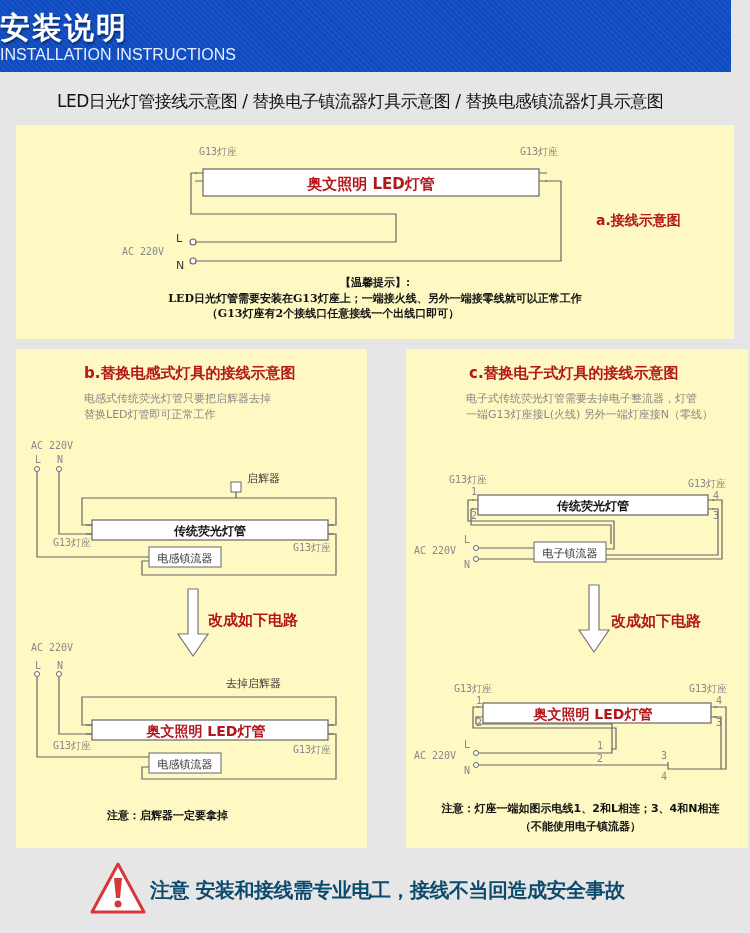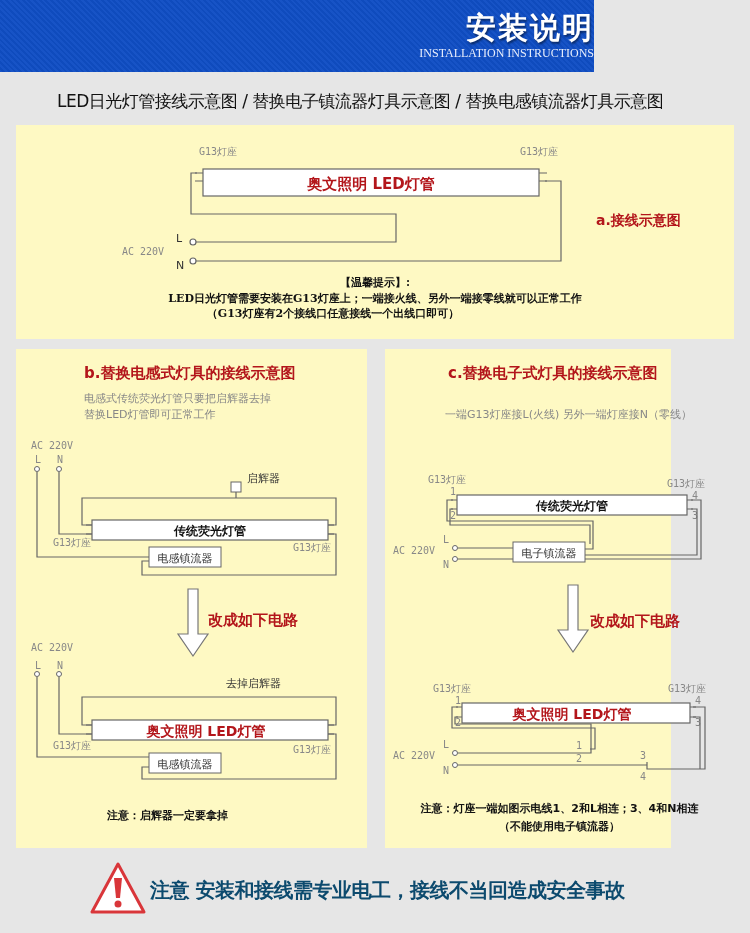--- a/index.html
+++ b/index.html
@@ -3,43 +3,43 @@
 <meta charset="utf-8">
 <style>
   * { box-sizing: border-box; margin: 0; padding: 0; }
   html, body { width: 750px; height: 933px; overflow: hidden; }
   body {
     background: #e6e6e6;
     font-family: "DejaVu Sans", "Liberation Sans", sans-serif;
     position: relative;
   }
   .header {
-    position: absolute; left: 0; top: 0; width: 594px; height: 72px;
+    position: absolute; left: 0; top: 0; width: 731px; height: 72px;
     background: repeating-linear-gradient(45deg, #1753c6 0 2px, #0f4bbd 2px 4px);
-    text-align: right; color: #fff;
+    text-align: left; color: #fff;
   }
   .header .title {
     position: absolute; left: 0; right: 0; top: 8px;
     font-size: 30px; font-weight: bold; letter-spacing: 2px;
     text-shadow: 1px 2px 2px rgba(0,0,0,0.45);
     font-family: "DejaVu Sans", sans-serif;
   }
   .header .subtitle {
     position: absolute; left: 0; right: 0; top: 46px;
-    font-size: 12px; color: #e8eefc; font-family: Liberation Serif, serif;
+    font-size: 16px; color: #e8eefc; font-family: Liberation Sans, sans-serif;
   }
   .section-heading {
     position: absolute; left: 57px; top: 90px;
     font-size: 17px; color: #111; white-space: nowrap;
     font-family: "DejaVu Sans", sans-serif; letter-spacing: -0.5px;
   }
   .panel { position: absolute; background: #fef9c3; }
   .panel-a { left: 16px; top: 125px; width: 718px; height: 214px; }
   .panel-b { left: 16px; top: 349px; width: 351px; height: 499px; }
-  .panel-c { left: 385px; top: 349px; width: 286px; height: 499px; }
+  .panel-c { left: 406px; top: 349px; width: 342px; height: 499px; }
   svg { position: absolute; left: 0; top: 0; overflow: visible; }
   .wire { stroke: #666; stroke-width: 1.2; fill: none; }
   .tube { stroke: #666; stroke-width: 1.2; fill: #fff; }
   .lbl { fill: #888; font-family: "DejaVu Sans Mono", monospace; font-size: 10px; }
   .lbl2 { fill: #333; font-family: "DejaVu Sans", sans-serif; font-size: 11px; }
   .t-red-b { fill: #b3161b; font-weight: bold; font-family: "DejaVu Sans", sans-serif; }
   .t-black-b { fill: #111; font-weight: bold; font-family: "DejaVu Sans", sans-serif; }
   .txt { position: absolute; white-space: nowrap; }
   .panel-title { font-size: 15px; font-weight: bold; color: #b3161b; text-align: right; }
   .panel-desc { font-size: 11px; color: #888; line-height: 16px; }
@@ -137,20 +137,21 @@
       <rect x="133" y="404" width="72" height="20" fill="#fff" stroke="#666"></rect>
       <text class="lbl2" x="169" y="419" font-size="12" text-anchor="middle" fill="#222">电感镇流器</text>
       <path class="wire" d="M133 418 H126 V430 H320 V385 H312"></path>
     </g>
   </svg>
   <div class="txt note" style="left:0; width:303px; top:458px;">注意：启辉器一定要拿掉</div>
 </div>
 
 <div class="panel panel-c">
   <div class="txt panel-title" style="left:63px; top:15px;">c.替换电子式灯具的接线示意图</div>
+  <div class="txt panel-desc" style="left:60px; top:42px;">电子式传统荧光灯管需要去掉电子整流器，灯管</div>
   <div class="txt panel-desc" style="left:60px; top:58px;">一端G13灯座接L(火线) 另外一端灯座接N（零线）</div>
 
   <svg width="349" height="499">
 
     <g>
       <text class="lbl" x="43" y="134" font-size="11">G13灯座</text>
       <text class="lbl" x="282" y="138" font-size="11">G13灯座</text>
       <text class="lbl" x="65" y="146">1</text>
       <text class="lbl" x="65" y="170">2</text>
       <text class="lbl" x="307" y="170">3</text>

